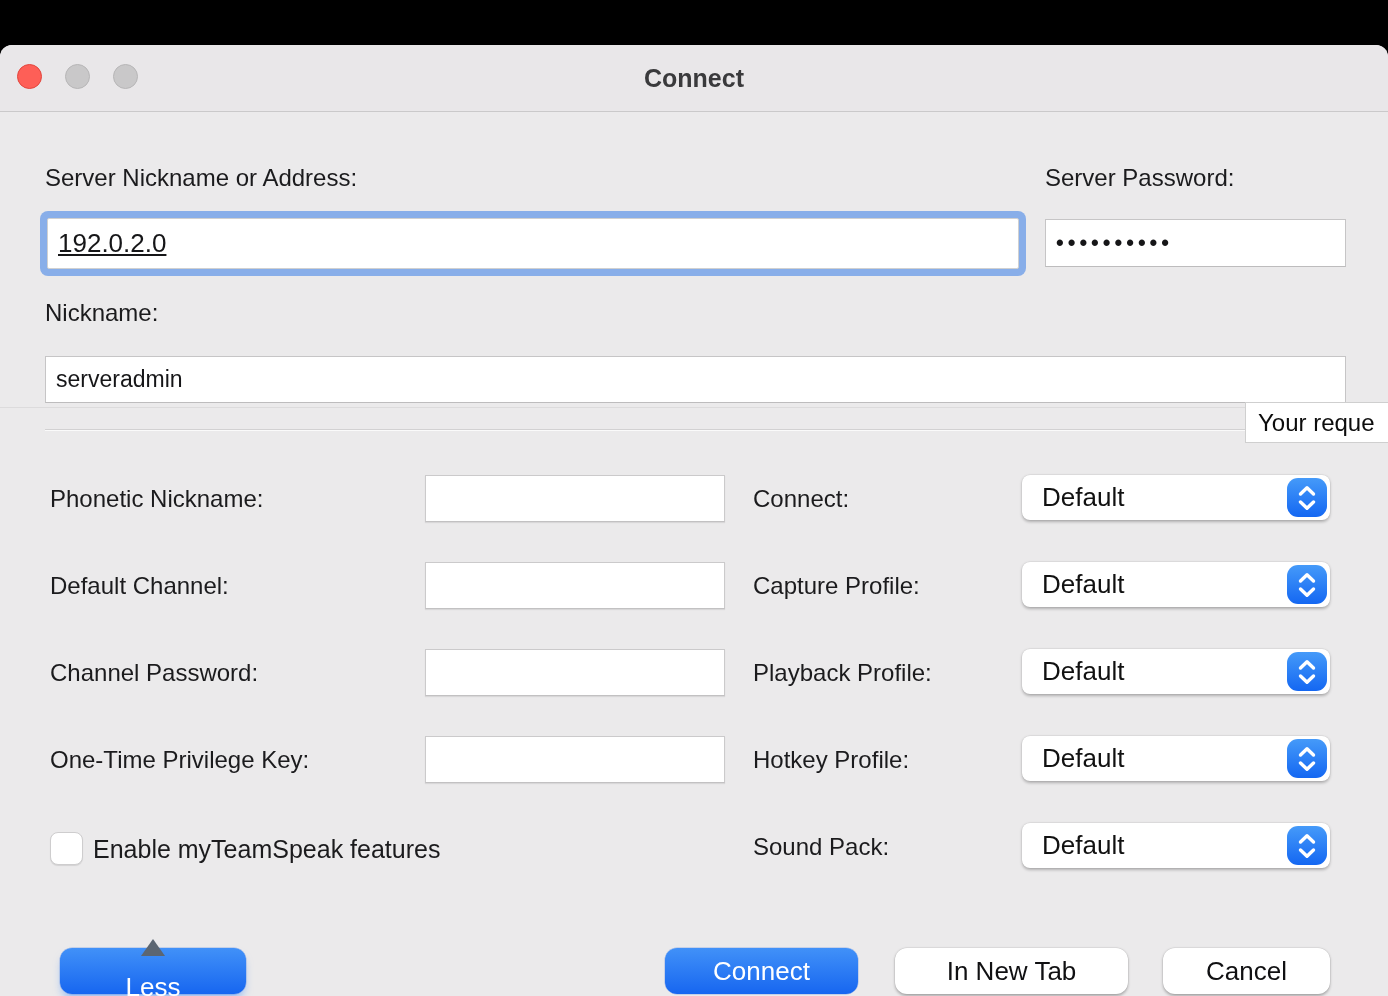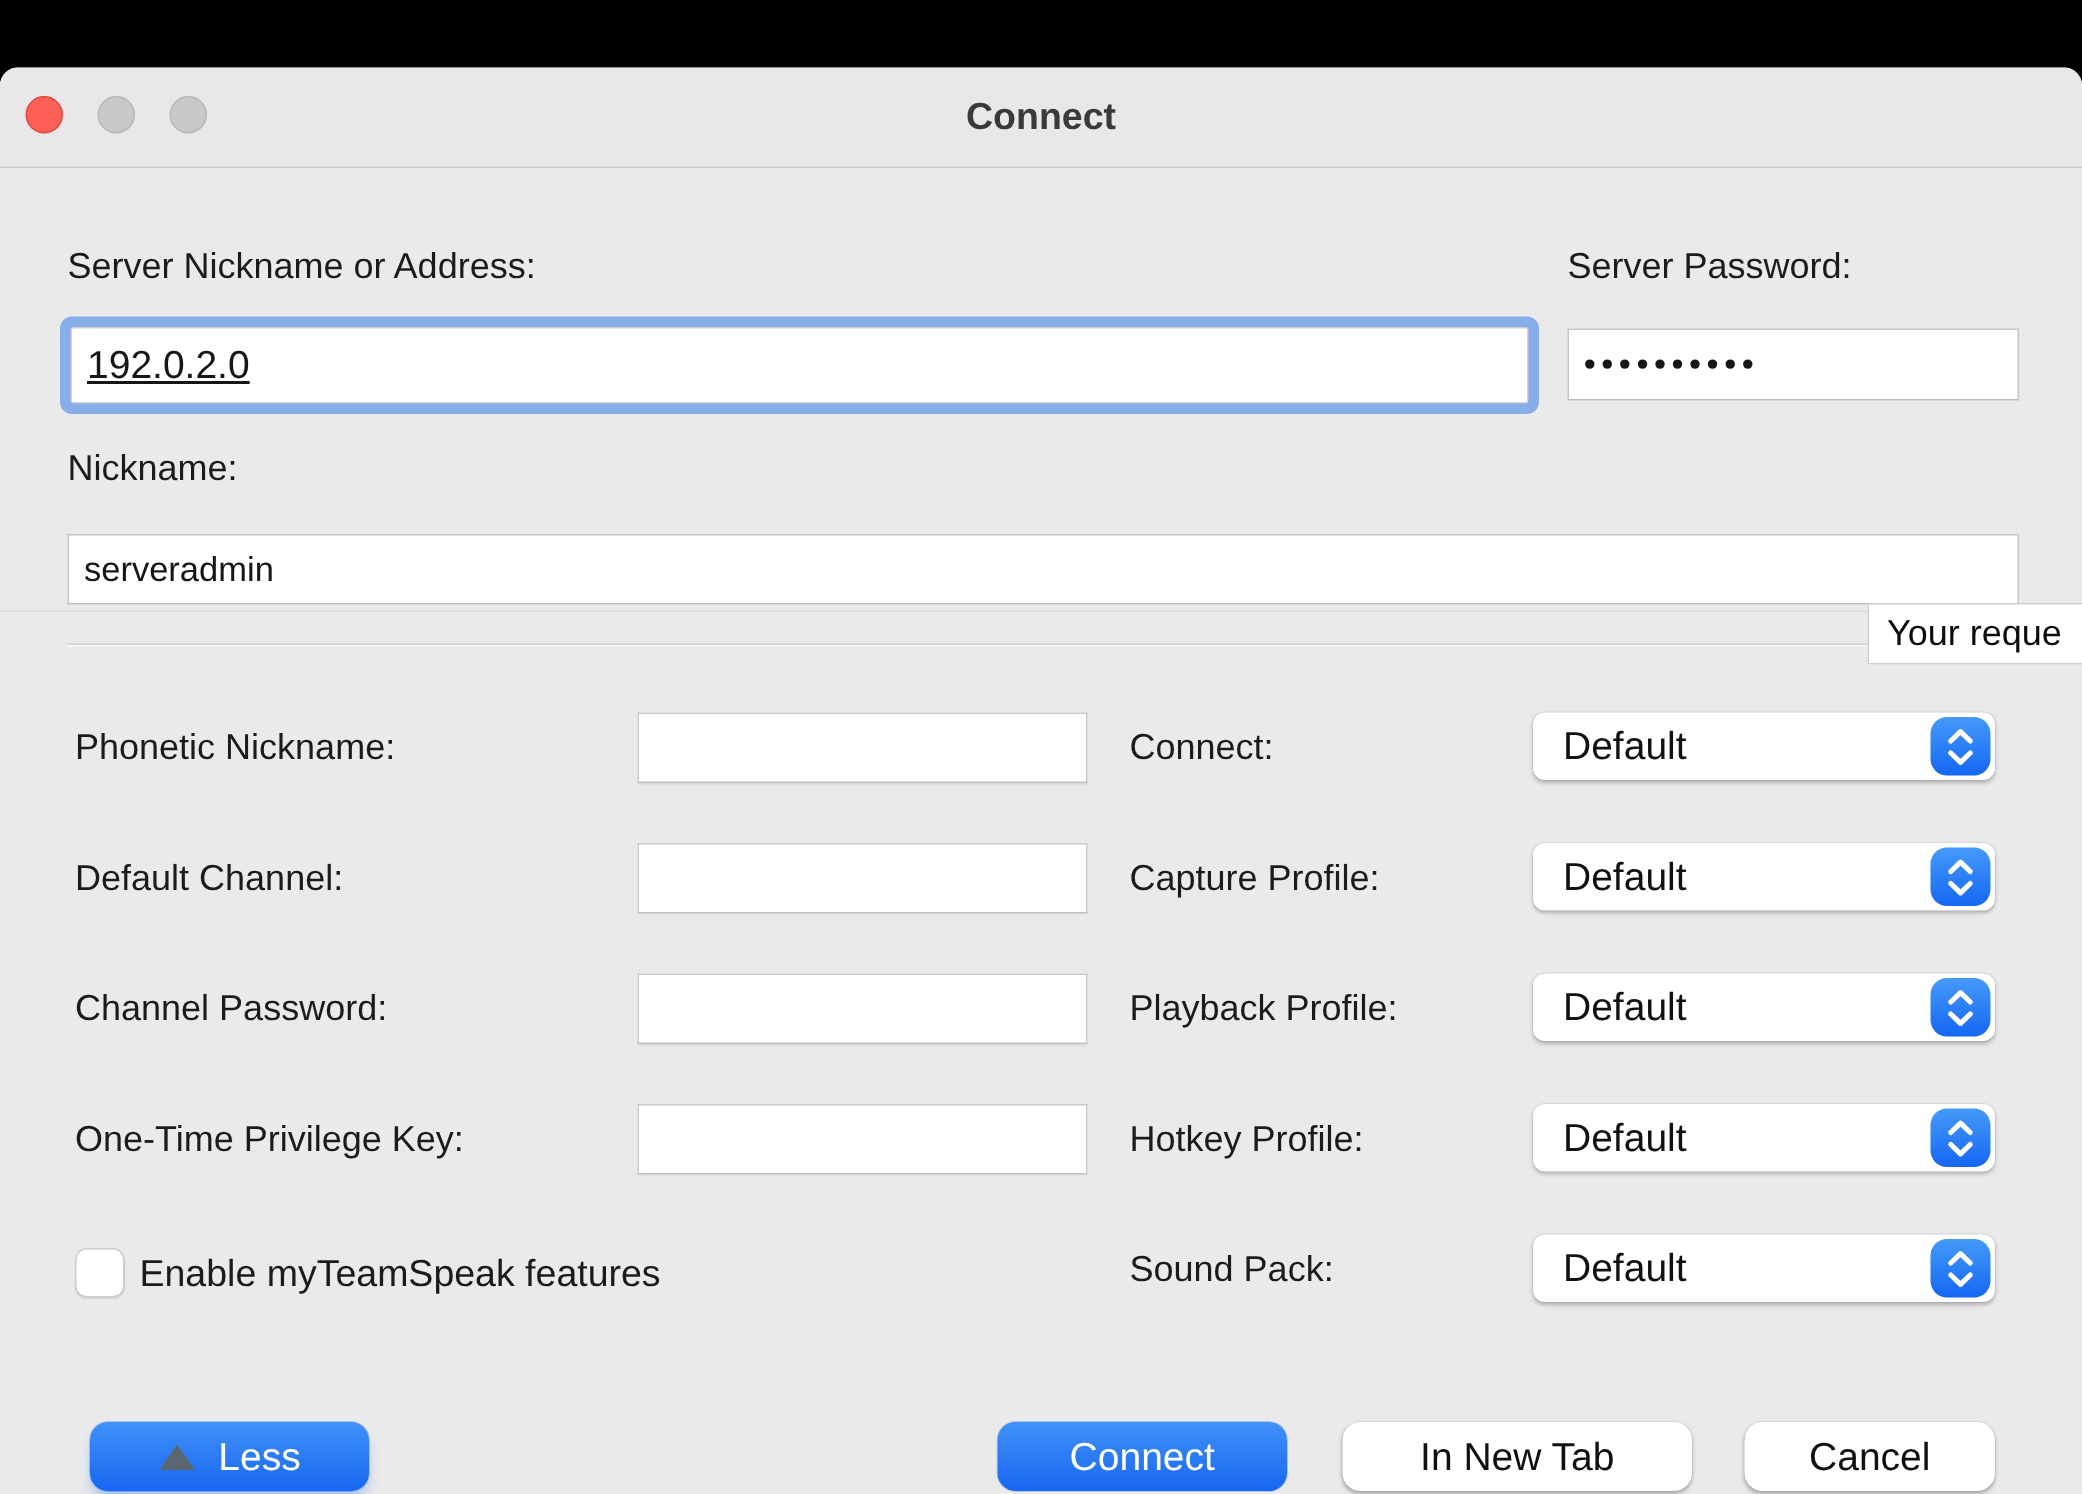--- a/index.html
+++ b/index.html
@@ -79,21 +79,21 @@
     font-size:26px;cursor:default;
   }
   .btn.blue{
     background:linear-gradient(180deg,#4191f8 0%,#1766f0 100%);
     color:#fff;box-shadow:0 0 0 0.5px rgba(20,90,220,0.35);
   }
   .btn.white{
     background:#fff;color:#101012;
     box-shadow:0 0 0 0.5px rgba(0,0,0,0.07),0 1.5px 3px rgba(0,0,0,0.28);
   }
-  .btn.less{left:60px;width:186px;gap:16px;box-shadow:0 0 0 0.5px rgba(20,90,220,0.35),0 6px 9px -2px rgba(100,160,250,0.65);}
+  .btn.less{left:60px;width:186px;gap:16px;box-shadow:0 0 0 0.5px rgba(20,90,220,0.35),0 6px 9px -2px rgba(100,160,250,0.65);flex-direction:column;}
   .btn.connect{left:665px;width:193px;}
   .btn.newtab{left:895px;width:233px;}
   .btn.cancel{left:1163px;width:167px;}
   .tri-up{
     width:0;height:0;border-left:12px solid transparent;border-right:12px solid transparent;
     border-bottom:17px solid #5c6671;
   }
 </style>
 </head>
 <body>

